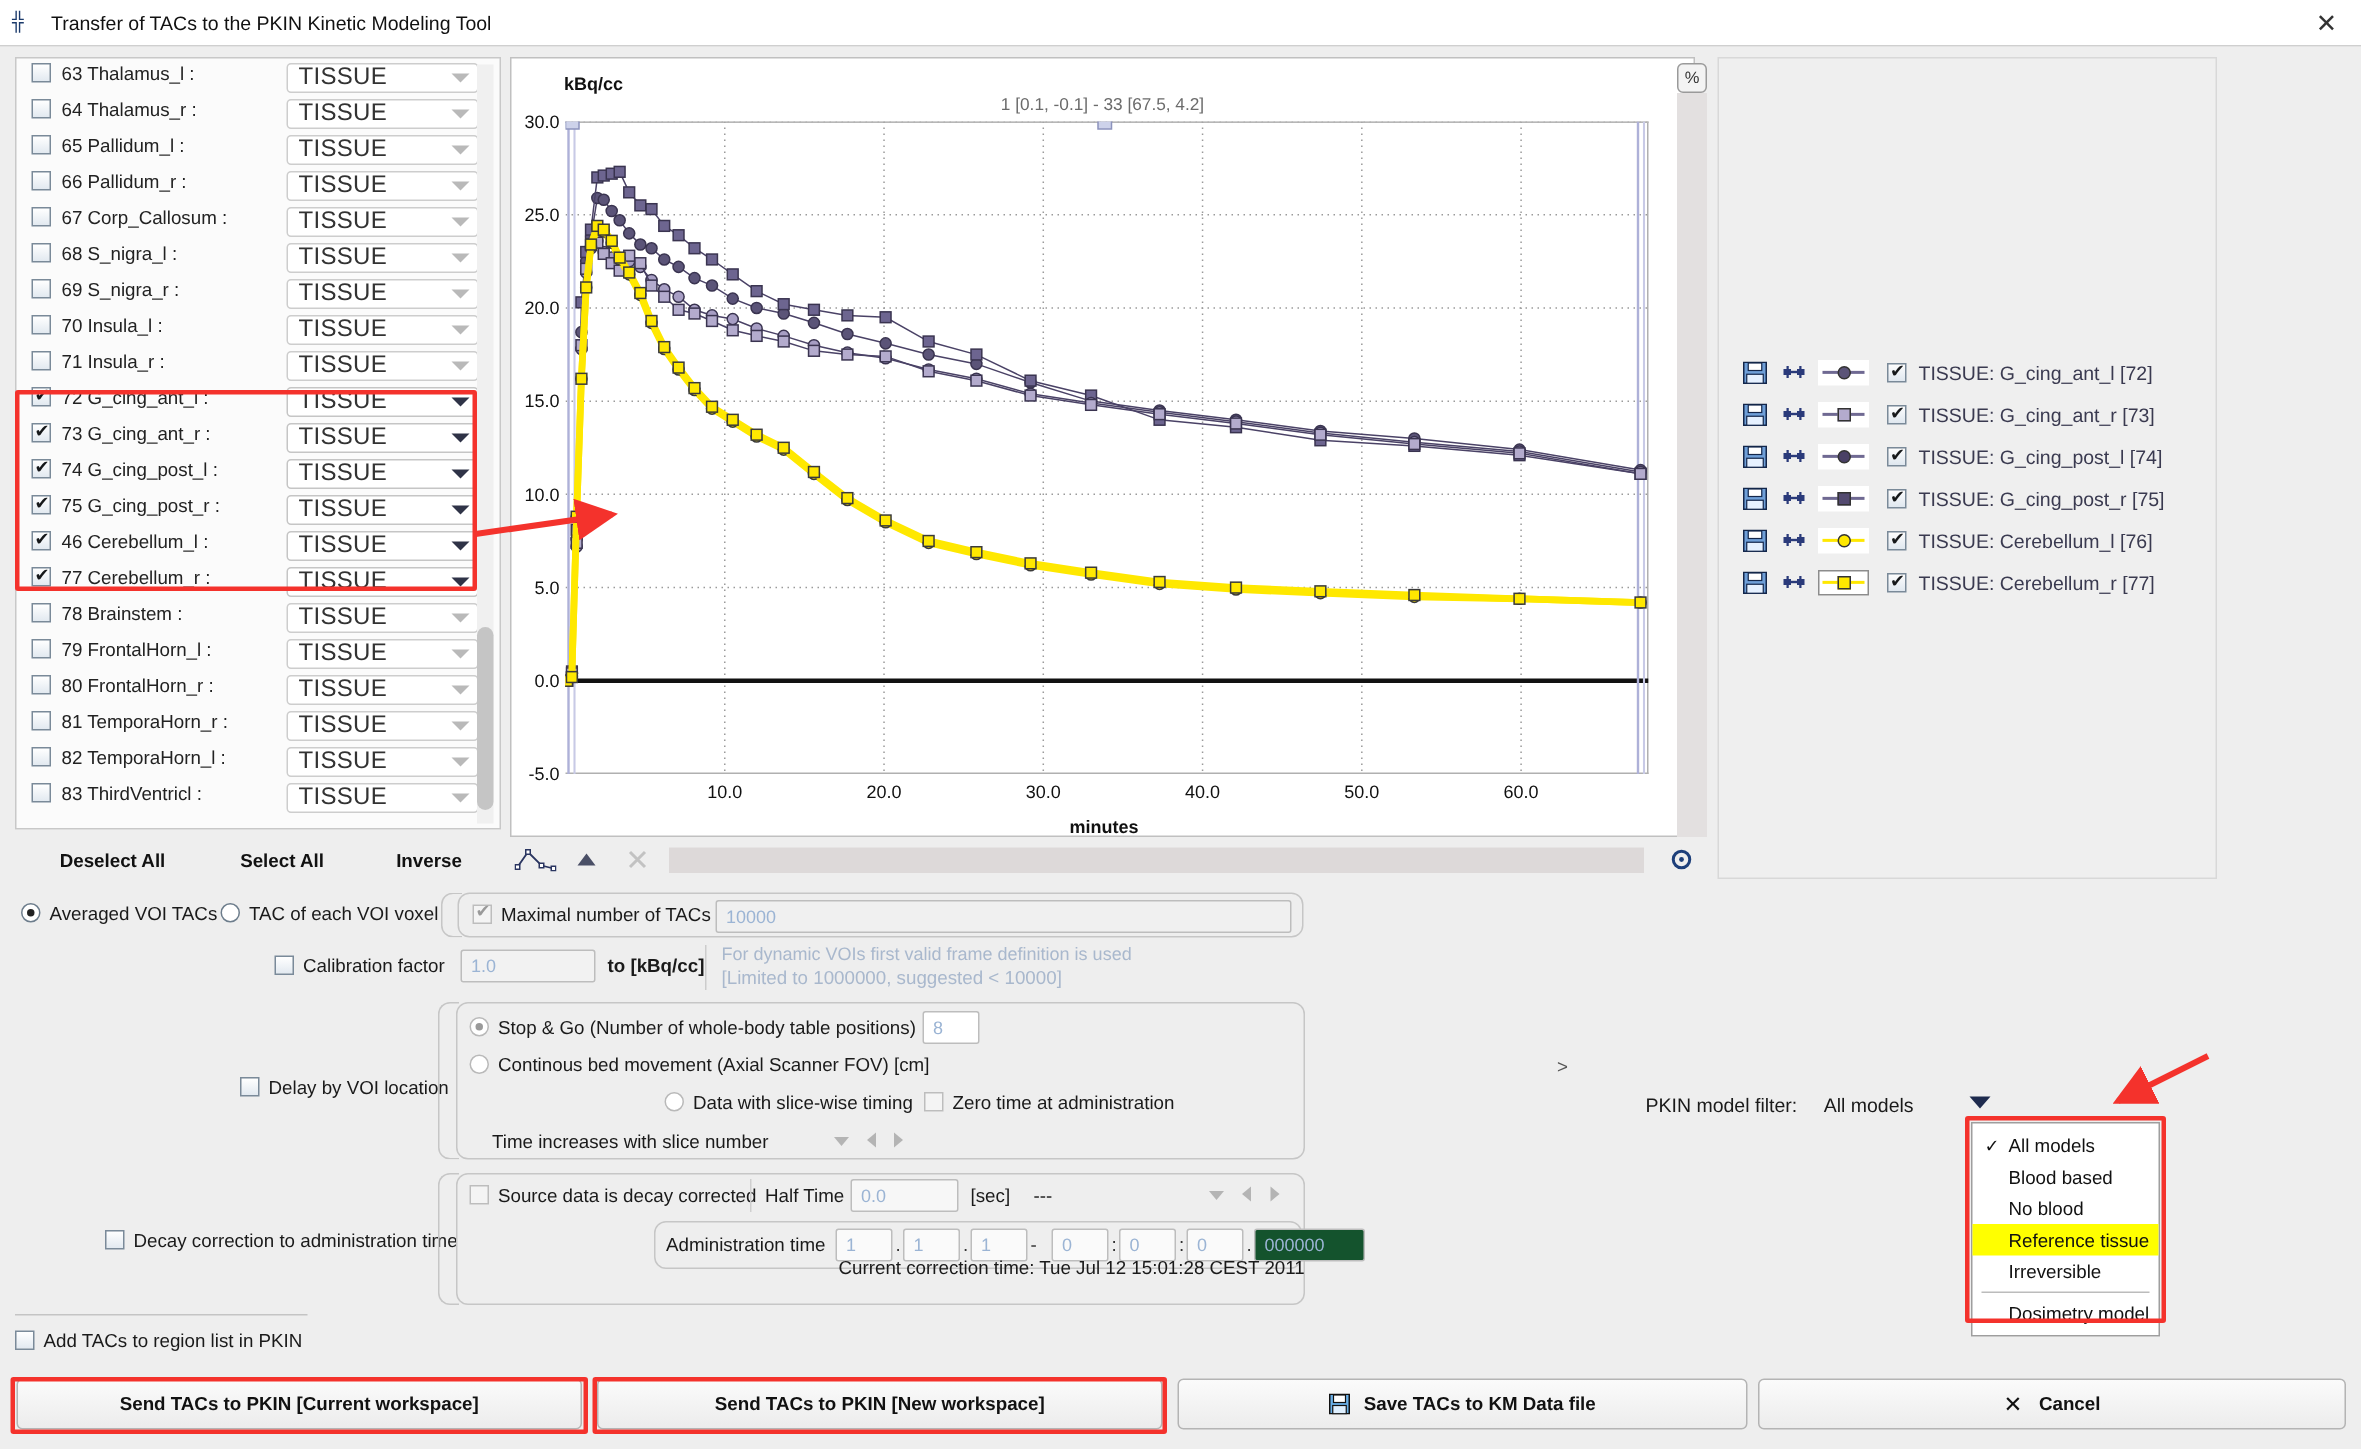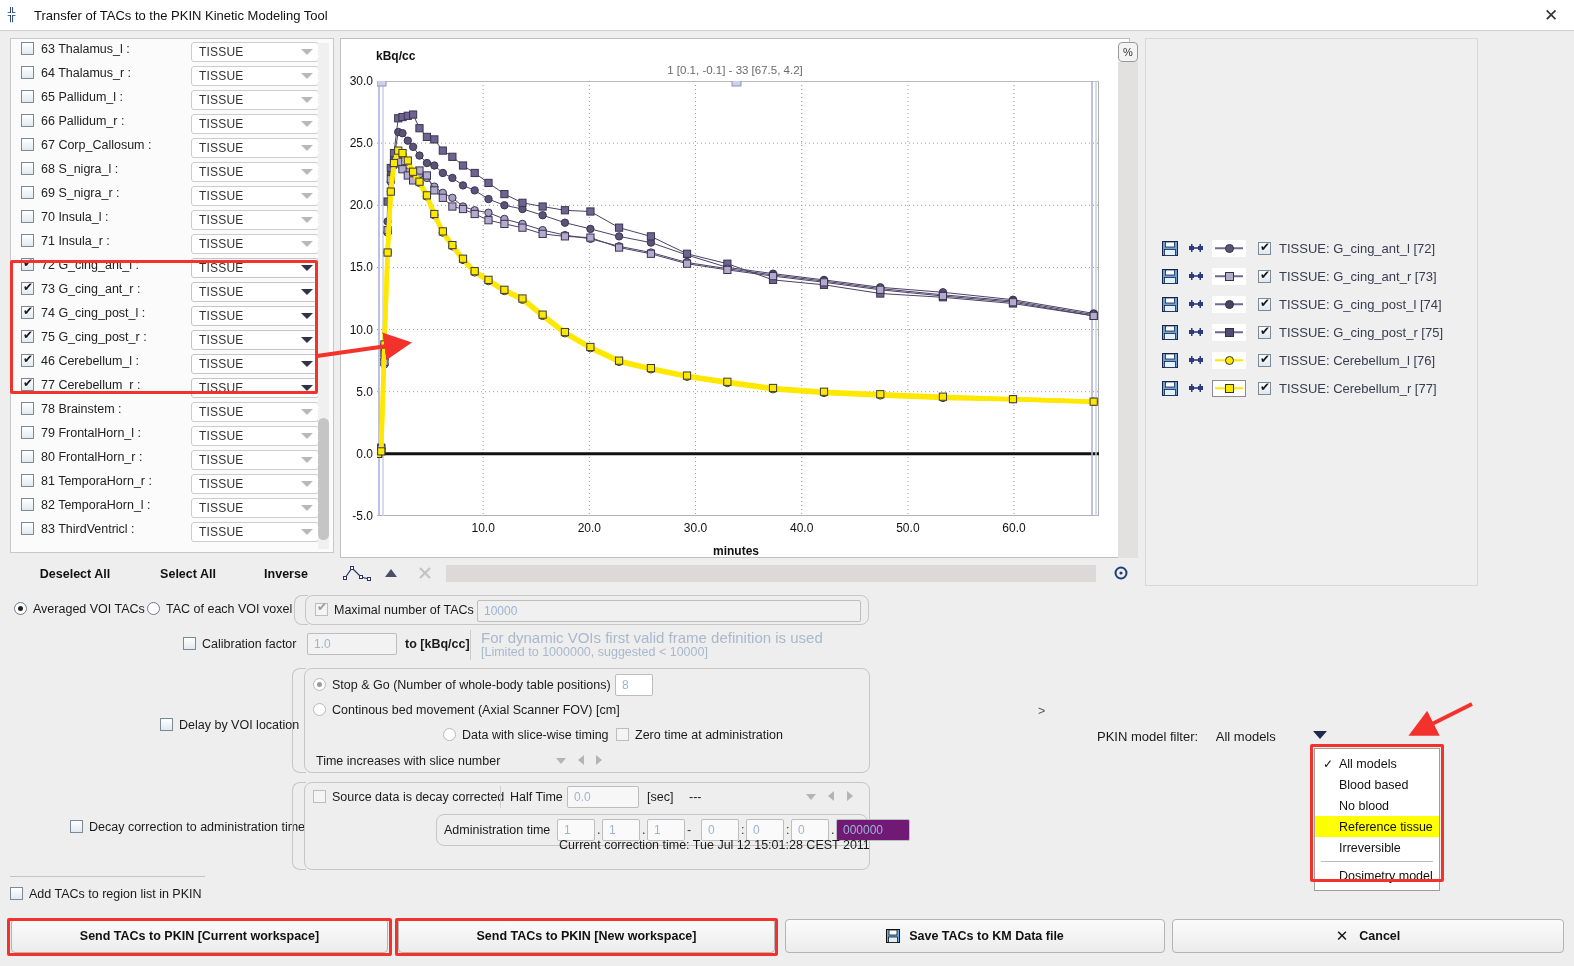--- a/index.html
+++ b/index.html
@@ -42,21 +42,21 @@
   }
   .voi-cb.checked::after {
     content:"✔"; position:absolute; left:1px; top:-3px;
     font-size:12px; color:#16181a; line-height:14px;
   }
   .voi-label { width:150px; font-size:12.5px; color:#222; white-space:nowrap; }
   .voi-combo {
     width:128px; height:20px; background:#ffffff;
     border:1px solid #cdcdcd; border-radius:3px;
     display:flex; align-items:center; justify-content:space-between;
-    padding:0 5px 0 7px; font-size:12px; color:#333;
+    padding:0 5px 0 7px; font-size:16px; color:#333;
   }
   .voi-combo .cv { letter-spacing:.2px; }
   .arrow-dn { width:0;height:0;border-left:6px solid transparent;border-right:6px solid transparent;border-top:6px solid #b9b9b9; }
   .voi-row.sel .arrow-dn { border-top-color:#2f3347; }
   .voi-row.sel .voi-combo { border-color:#c5c5c5; }
   #voi-scroll {
     position:absolute; right:4px; top:4px; width:11px; height:506px;
     background:#f0f0f0;
   }
   #voi-thumb { position:absolute; left:0; top:375px; width:11px; height:122px; background:#c5c5c5; border-radius:6px; }
@@ -790,21 +790,21 @@
   </div>
 
   <div style="position:absolute;left:183px;top:45px;">
     <span class="cb"></span><span class="lbl">Calibration factor</span>
   </div>
   <div class="tfield" style="position:absolute;left:307px;top:41px;width:90px;background:#f2f2f2;">
     <span>1.0</span>
   </div>
   <div class="lbl" style="position:absolute;left:405px;top:45px;font-weight:bold;">to [kBq/cc]</div>
   <div style="position:absolute;left:470px;top:38px;width:1px;height:30px;background:#cccccc;"></div>
-  <div class="dimtxt" style="position:absolute;left:481px;top:37px;font-size:15px;color:#a9b8cd;">For dynamic VOIs first valid frame definition is used</div>
+  <div class="dimtxt" style="position:absolute;left:481px;top:37px;font-size:12px;color:#a9b8cd;">For dynamic VOIs first valid frame definition is used</div>
   <div class="dimtxt" style="position:absolute;left:481px;top:53px;font-size:12.5px;color:#a9b8cd;">[Limited to 1000000, suggested &lt; 10000]</div>
 
   <div style="position:absolute;left:160px;top:126px;">
     <span class="cb"></span><span class="lbl">Delay by VOI location</span>
   </div>
   <div class="brace" style="left:292px;top:76px;height:105px;"></div>
   <div class="grp" style="left:304px;top:76px;width:566px;height:105px;"></div>
 
   <div style="position:absolute;left:313px;top:86px;">
     <span class="radio dim on"></span><span class="lbl dimtxt">Stop &amp; Go (Number of whole-body table positions)</span>
@@ -814,21 +814,21 @@
   </div>
   <div style="position:absolute;left:313px;top:111px;">
     <span class="radio dim"></span><span class="lbl dimtxt">Continous bed movement (Axial Scanner FOV) [cm]</span>
   </div>
   <div style="position:absolute;left:443px;top:136px;">
     <span class="radio dim"></span><span class="lbl dimtxt">Data with slice-wise timing</span>
   </div>
   <div style="position:absolute;left:616px;top:136px;">
     <span class="cb dim"></span><span class="lbl dimtxt">Zero time at administration</span>
   </div>
-  <div class="lbl dimtxt" style="position:absolute;left:316px;top:162px;">Time increases with slice number</div>
+  <div class="lbl dimtxt" style="position:absolute;left:328px;top:162px;">Time increases with slice number</div>
   <span class="tri-dn" style="position:absolute;left:556px;top:166px;"></span>
   <span class="tri-l" style="position:absolute;left:578px;top:163px;"></span>
   <span class="tri-r" style="position:absolute;left:596px;top:163px;"></span>
 
   <div class="lbl" style="position:absolute;left:1038px;top:112px;color:#555;">&gt;</div>
 
   <div style="position:absolute;left:70px;top:228px;">
     <span class="cb"></span><span class="lbl">Decay correction to administration time</span>
   </div>
   <div class="brace" style="left:292px;top:190px;height:88px;"></div>
@@ -868,21 +868,21 @@
       </div>
       <span class="lbl" style="position: absolute; left: 741px; top: 231px; color: rgb(51, 51, 51);">:</span>
       <div class="tfield" style="position: absolute; left: 746px; top: 227px; width: 38px; background: rgb(250, 250, 250);">
         <span>0</span>
       </div>
       <span class="lbl" style="position: absolute; left: 786px; top: 231px; color: rgb(51, 51, 51);">:</span>
       <div class="tfield" style="position: absolute; left: 791px; top: 227px; width: 38px; background: rgb(250, 250, 250);">
         <span>0</span>
       </div>
       <span class="lbl" style="position: absolute; left: 831px; top: 231px; color: rgb(51, 51, 51);">.</span>
-      <div class="tfield" style="position: absolute; left: 836px; top: 227px; width: 74px; background: #701a75;">
+      <div class="tfield" style="position: absolute; left: 836px; top: 227px; width: 74px; background: #14532d;">
         <span>000000</span>
       </div>
     </div>
   <div class="lbl" style="position:absolute;left:559px;top:246px;">Current correction time: Tue Jul 12 15:01:28 CEST 2011</div>
 </div>
 
 <div id="filter-row">
   <span>PKIN model filter:</span>
   <span style="margin-left:14px;">All models</span>
 </div>

